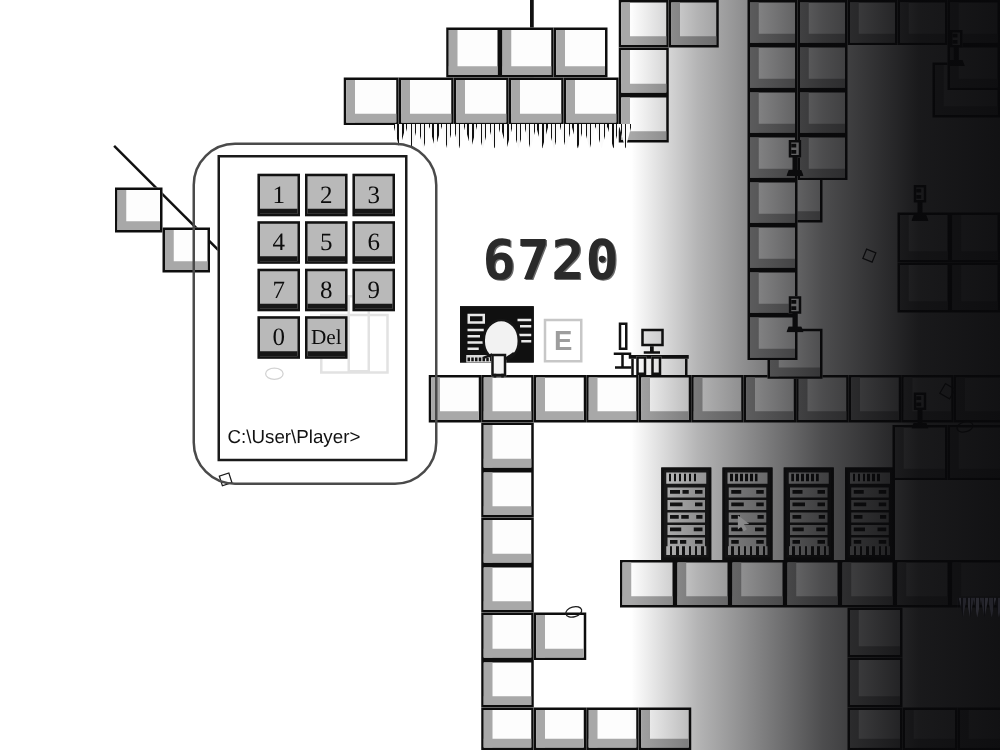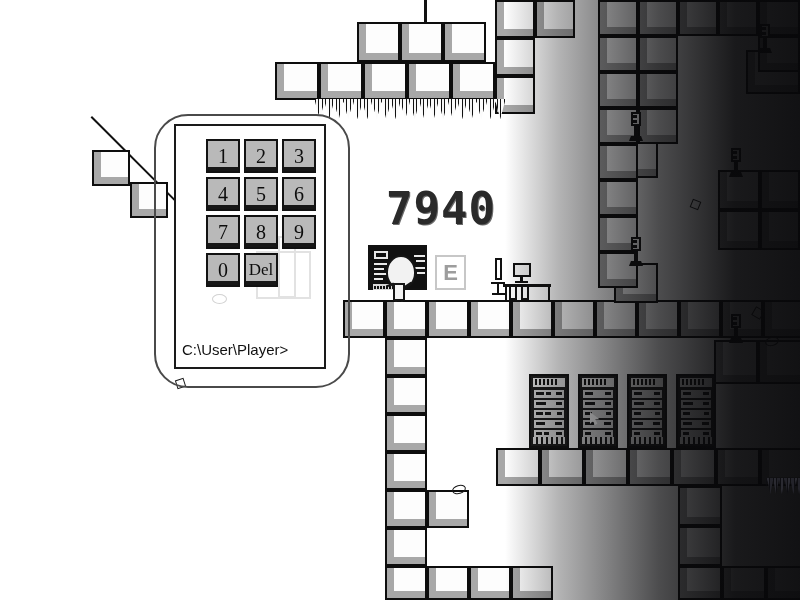--- a/index.html
+++ b/index.html
@@ -388,21 +388,21 @@
     <div class="head" style="left:2px;top:0;"></div>
     <div class="body" style="left:9px;top:28px;width:12px;height:18px;"></div>
     <div class="limb" style="left:2px;top:29px;width:8px;height:2px;transform:rotate(-22deg);"></div>
     <div class="limb" style="left:19px;top:29px;width:9px;height:2px;transform:rotate(-34deg);"></div>
     <div class="limb" style="left:11px;top:44px;width:2px;height:3px;"></div>
     <div class="limb" style="left:17px;top:44px;width:2px;height:3px;"></div>
   </div>
 
   <div id="eprompt" style="left:435px;top:255px;width:31px;height:35px;">E</div>
 
-  <div id="codeReadout" style="left:386px;top:183px;">7940</div>
+  <div id="codeReadout" style="left:386px;top:183px;">6720</div>
 
   <div class="layer">
     <div class="debris" style="left:691px;top:200px;width:9px;height:9px;transform:rotate(22deg);"></div>
     <div class="debris" style="left:176px;top:379px;width:9px;height:9px;transform:rotate(-18deg);"></div>
     <div class="debris round" style="left:452px;top:485px;width:14px;height:9px;transform:rotate(-16deg);"></div>
     <div class="debris" style="left:753px;top:308px;width:10px;height:10px;transform:rotate(30deg);"></div>
     <div class="debris round" style="left:765px;top:337px;width:14px;height:9px;transform:rotate(-14deg);"></div>
   </div>
 
   <div class="darkfade" style="left:505px;width:295px;"></div>

